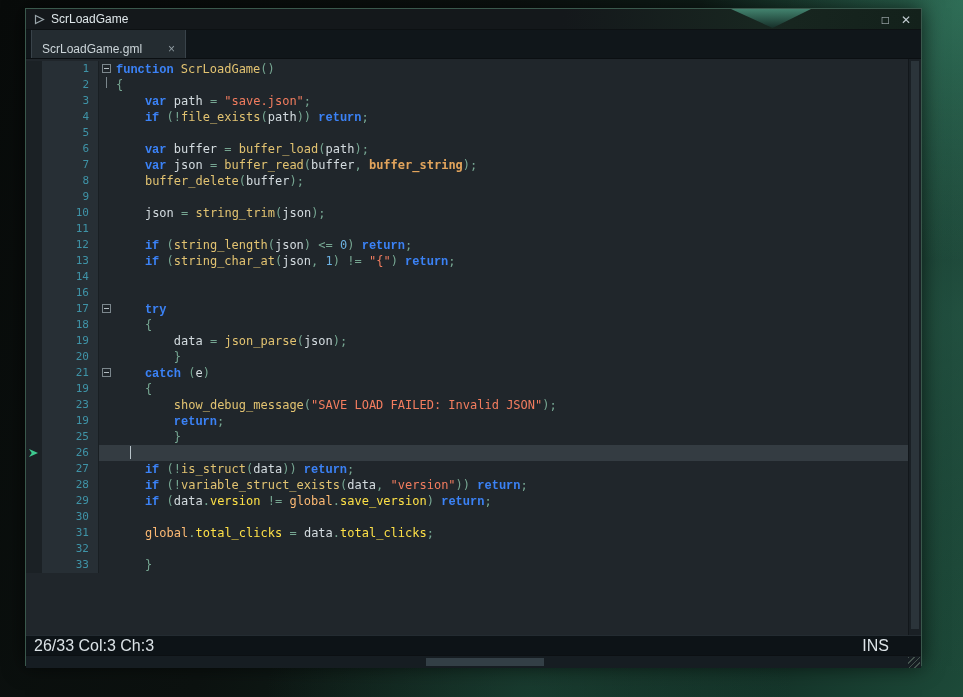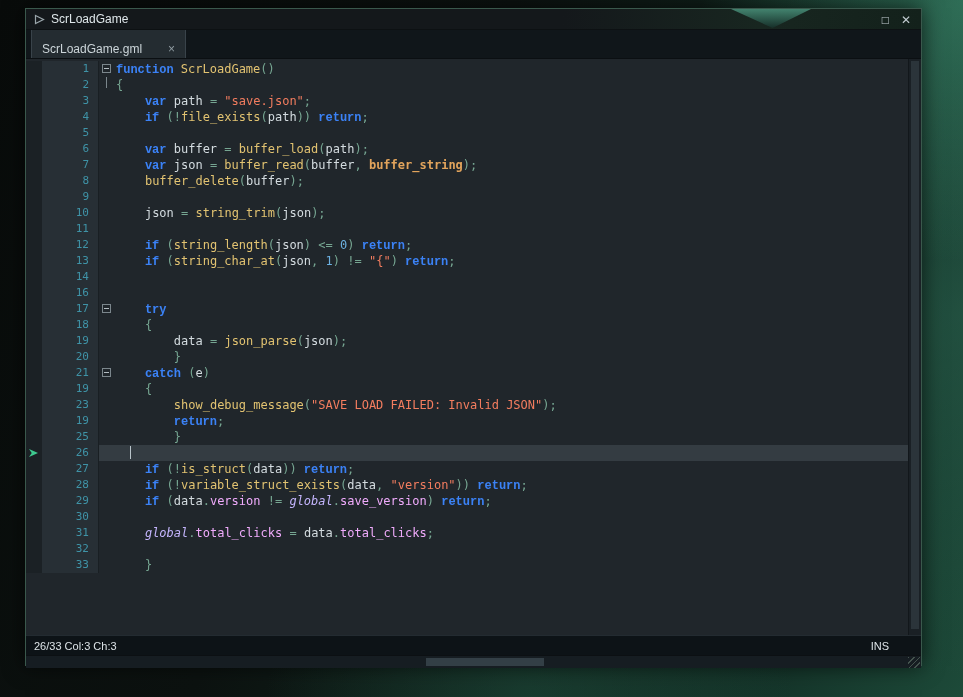--- a/index.html
+++ b/index.html
@@ -79,35 +79,35 @@
     position:absolute; left:3px; top:4px; width:9px; height:8px;
     background:#3ec98f; clip-path:polygon(0 0,100% 50%,0 100%,30% 50%);
   }
   .caret { position:absolute; left:14px; top:1px; width:1px; height:13px; background:#b9c4ca; }
   
   .tk-kw  { color:#3b82f6; font-weight:bold;font-family:Liberation Mono, monospace; }
   .tk-fn  { color:#e2c371; }
   .tk-cn  { color:#e2a45c;font-weight:bold; }
   .tk-str { color:#f37d5f; }
   .tk-num { color:#6cb1e1; }
-  .tk-glb { color:#c4b5fd;font-style:italic; }
-  .tk-mem { color:#f0abfc; }
+  .tk-glb { color:#fdba74; }
+  .tk-mem { color:#fde047; }
   .tk-id  { color:#d4dce0; }
   .tk-op  { color:#76a692; }
   .tk-tx  { color:#d4dce0; }
   
   .vscrollbar {
     position:absolute; right:0; top:0; bottom:0; width:13px;
     background:#1a2025; border-left:1px solid #12171b;
   }
   .vhandle { position:absolute; left:2px; right:2px; top:2px; bottom:6px; background:#2b343a; }
   
   .statusbar {
     height:20px; background:#0d1317; border-top:1px solid #232b31;
-    color:#dce3e7; font-size:11px;
+    color:#dce3e7; font-size:16px;
     display:flex; align-items:center; justify-content:space-between;
     padding:0 32px 0 8px;
   }
   
   .hscroll { position:relative; height:13px; background:#161d22; border-top:1px solid #0c1013; }
   .hhandle { position:absolute; left:400px; top:2px; width:118px; height:8px; background:#333f46; }
   .resize-grip {
     position:absolute; right:1px; top:1px; width:12px; height:11px;
     background:repeating-linear-gradient(135deg,#44534e 0 1px,transparent 1px 4px);
   }

